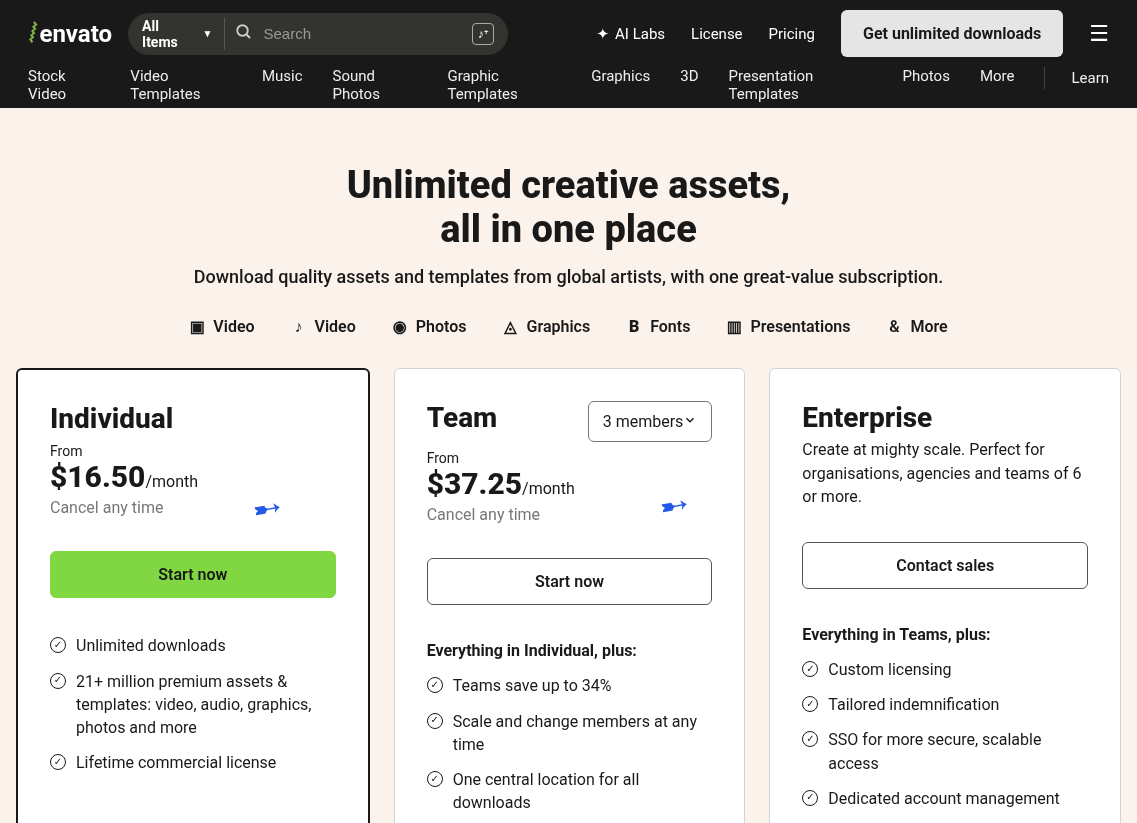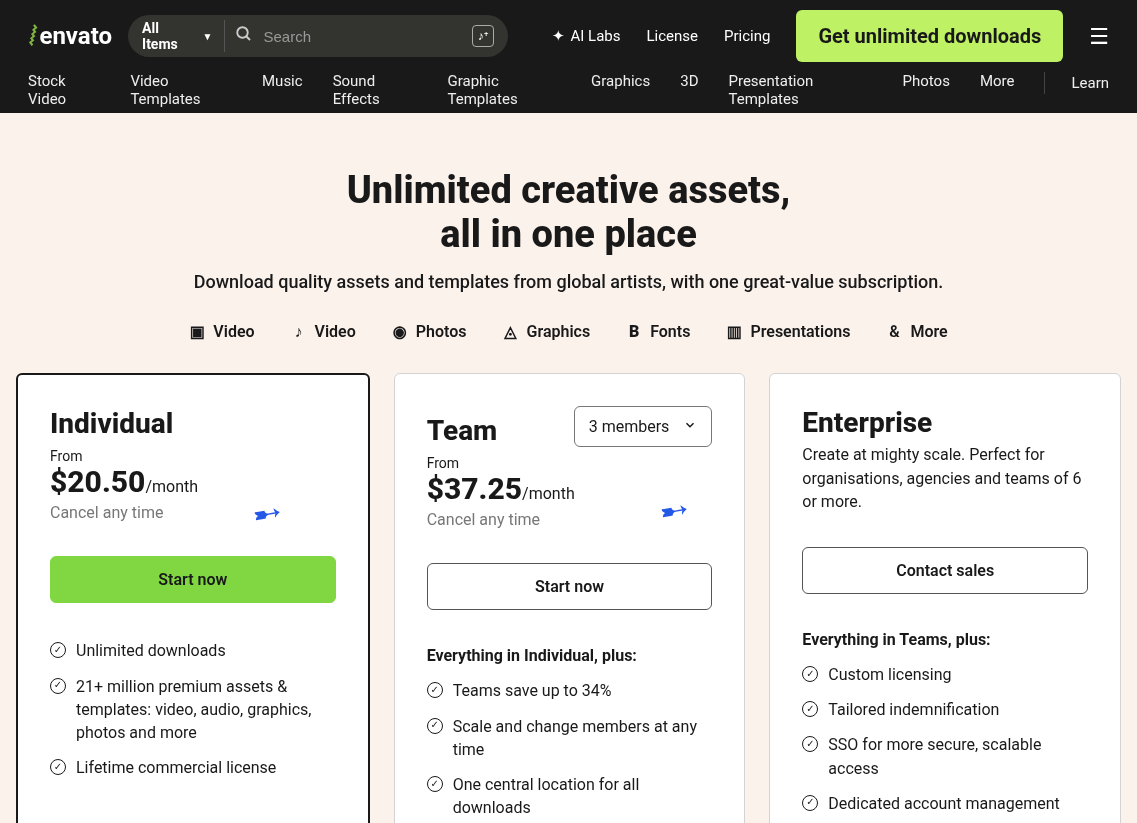--- a/index.html
+++ b/index.html
@@ -9,49 +9,49 @@
 .logo{display:flex;align-items:center;gap:6px;font-size:24px;font-weight:700}
 .logo-icon{color:#81b441;font-size:26px;font-weight:900;font-style:italic}
 .search-pill{background:#33342f;border-radius:28px;display:flex;align-items:center;padding:6px 14px;flex:0 0 380px;gap:10px;height:42px}
 .all-items{display:flex;align-items:center;gap:6px;font-weight:700;font-size:14px;padding-right:12px;border-right:1px solid #555}
 .chev{font-size:10px}
 .search-input{background:transparent;border:none;outline:none;color:#ccc;font-size:15px;flex:1}
 .search-input::placeholder{color:#999}
 .image-search{width:22px;height:22px;display:flex;align-items:center;justify-content:center;border:1.5px solid #aaa;border-radius:4px;font-size:12px}
 .top-links{margin-left:auto;display:flex;align-items:center;gap:26px;font-size:15px}
 .top-link{cursor:pointer;display:flex;align-items:center;gap:6px}
-.cta-btn{background:#bef264;color:#191919;font-weight:700;padding:14px 22px;border-radius:6px;font-size:20px;cursor:pointer}
+.cta-btn{background:#e5e5e5;color:#191919;font-weight:700;padding:14px 22px;border-radius:6px;font-size:16px;cursor:pointer}
 .menu-icon{font-size:22px;cursor:pointer}
 .nav{display:flex;align-items:flex-start;padding:0 28px;gap:30px;font-size:15px;height:41px}
 .nav-item{cursor:pointer;color:#eee}
 .nav-right{margin-left:auto;display:flex;align-items:center;gap:26px}
 .nav-sep{width:1px;height:22px;background:#444}
 .hero{text-align:center;padding:56px 0 32px}
 .hero h1{font-size:38px;font-weight:800;line-height:1.15}
 .hero p{font-size:18px;margin-top:15px;font-weight:500}
 .asset-row{display:flex;justify-content:center;gap:36px;margin-top:30px;font-size:16px;font-weight:600}
 .asset-item{display:flex;align-items:center;gap:8px}
 .asset-ic{width:16px;display:inline-flex;justify-content:center}
 .pricing{display:flex;gap:24px;padding:0 16px 30px}
 .card{background:#fff;border:1px solid #d3d3d3;border-radius:6px;padding:32px;flex:1;position:relative}
 .card.active{border:2px solid #191919}
-.card-head{display:flex;justify-content:space-between;align-items:flex-end;margin-bottom:6px}
+.card-head{display:flex;justify-content:space-between;align-items:flex-start;margin-bottom:6px}
 .card h2{font-size:28px;font-weight:800}
 .from{font-size:14px;margin-top:8px}
 .price{font-size:30px;font-weight:800;display:inline}
 .per{font-size:16px;font-weight:400}
 .cancel{color:#777;font-size:16px;margin-top:4px}
 .btn{width:100%;padding:13px;border-radius:6px;font-size:16px;font-weight:600;cursor:pointer;margin-top:34px;text-align:center;border:1.5px solid #555;background:#fff}
 .btn.primary{background:#81d742;border-color:#81d742}
 .desc{font-size:16px;margin-top:4px;line-height:1.45}
 .features-title{font-weight:700;font-size:16px;margin-top:36px}
 .features{list-style:none;margin-top:14px}
 .features li{display:flex;gap:10px;font-size:16px;line-height:1.45;margin-bottom:12px;align-items:flex-start}
 .check{flex:0 0 16px;width:16px;height:16px;border:1.5px solid #191919;border-radius:50%;display:flex;align-items:center;justify-content:center;font-size:10px;margin-top:3px}
-.members-dd{border:1.5px solid #777;border-radius:6px;padding:10px 14px;display:flex;align-items:center;gap:14px;font-size:16px;cursor:pointer}
+.members-dd{border:1.5px solid #777;border-radius:6px;padding:10px 14px;display:flex;align-items:center;font-size:16px;cursor:pointer}
 .arrow-cursor{position:absolute;font-size:34px;color:#2458e6;transform:rotate(-10deg)}
 .ac1{top:118px;right:86px}
 .ac2{top:116px;right:56px}
 .sicon{font-size:16px;color:#ccc}
 </style>
 </head>
 <body>
 
 <div class="header">
   <div class="topbar">
@@ -81,21 +81,21 @@
       <span class="top-link">License</span>
       <span class="top-link">Pricing</span>
       <span class="cta-btn">Get unlimited downloads</span>
       <span class="menu-icon">☰</span>
     </div>
   </div>
   <div class="nav">
     <span class="nav-item">Stock Video</span>
     <span class="nav-item">Video Templates</span>
     <span class="nav-item">Music</span>
-    <span class="nav-item">Sound Effects</span>
+    <span class="nav-item">Sound Photos</span>
     <span class="nav-item">Graphic Templates</span>
     <span class="nav-item">Graphics</span>
     <span class="nav-item">3D</span>
     <span class="nav-item">Presentation Templates</span>
     <span class="nav-item">Photos</span>
     <span class="nav-item">More</span>
     <div class="nav-right">
       <span class="nav-sep"></span>
       <span class="nav-item">Learn</span>
     </div>
@@ -140,21 +140,21 @@
         <span>More</span>
       </span>
   </div>
 </div>
 
 <div class="pricing">
   <div class="card active">
     <span class="arrow-cursor ac1">➸</span>
     <h2>Individual</h2>
     <div class="from">From</div>
-    <div><span class="price">$20.50</span><span class="per">/month</span></div>
+    <div><span class="price">$16.50</span><span class="per">/month</span></div>
     <div class="cancel">Cancel any time</div>
     <div class="btn primary">Start now</div>
     <ul class="features" style="margin-top:36px">
       <li>
           <span class="check">✓</span>
           <span>Unlimited downloads</span>
         </li>
       <li>
           <span class="check">✓</span>
           <span>21+ million premium assets &amp; templates: video, audio, graphics, photos and more</span>

